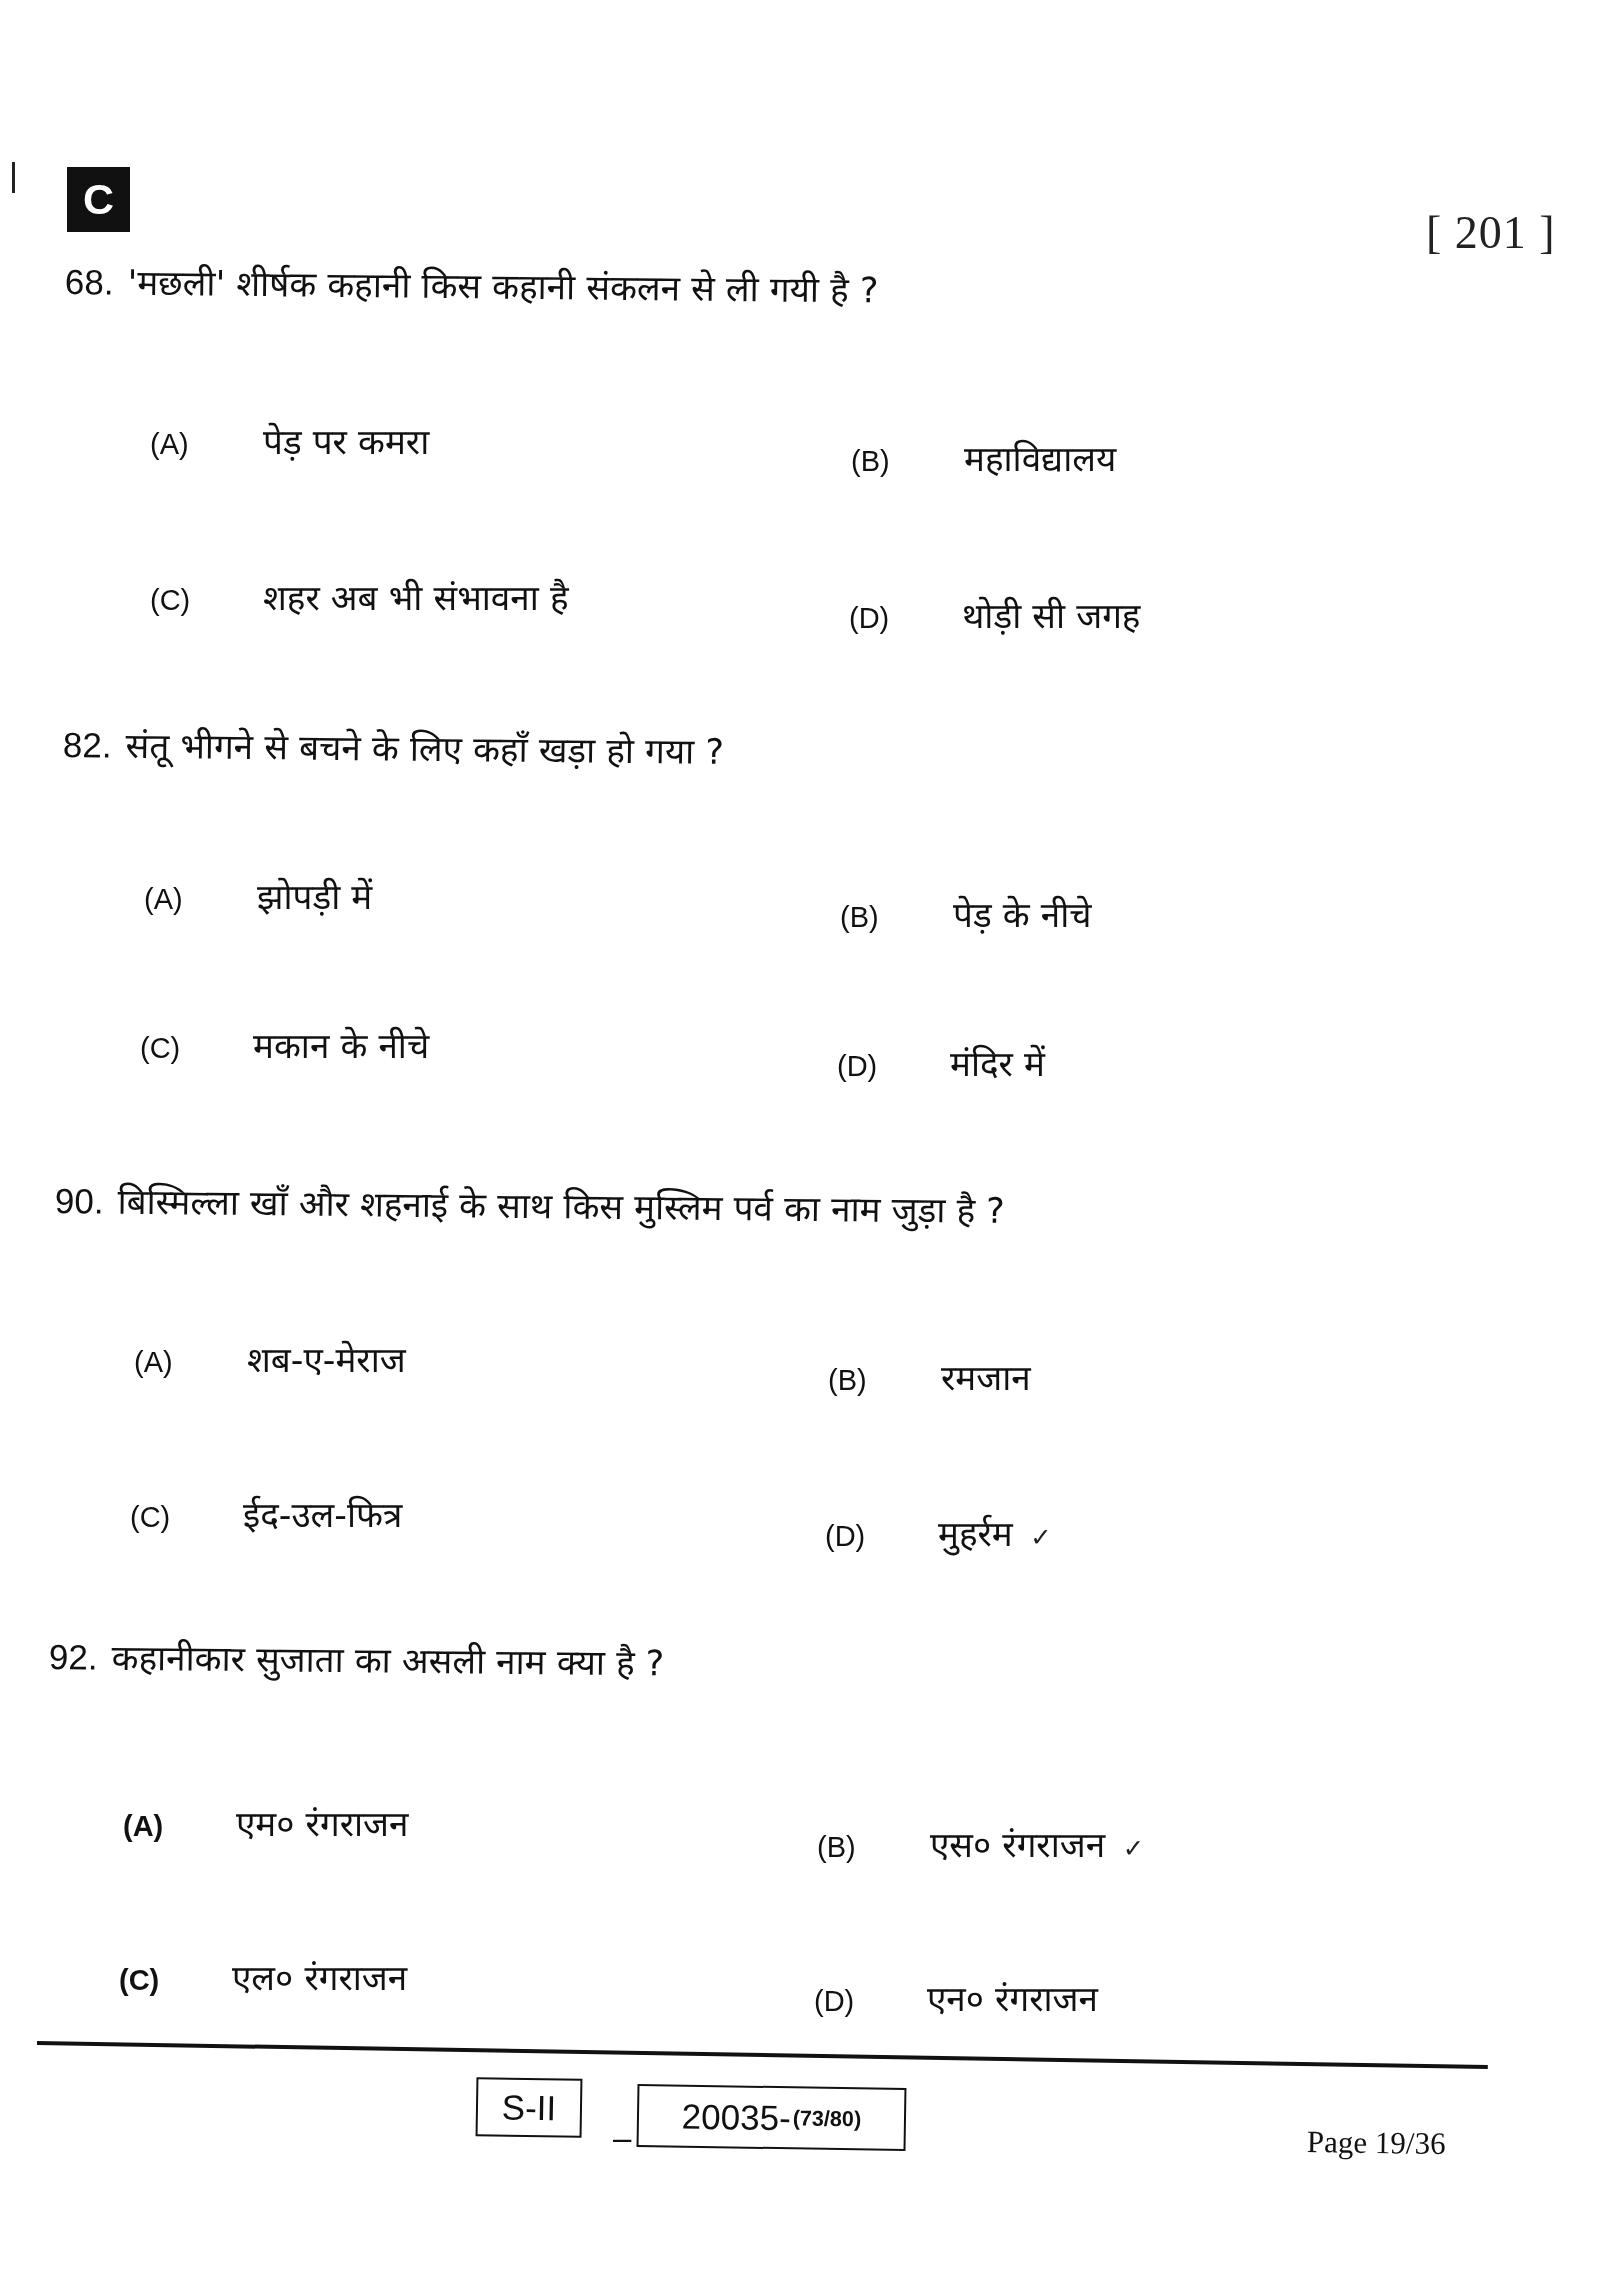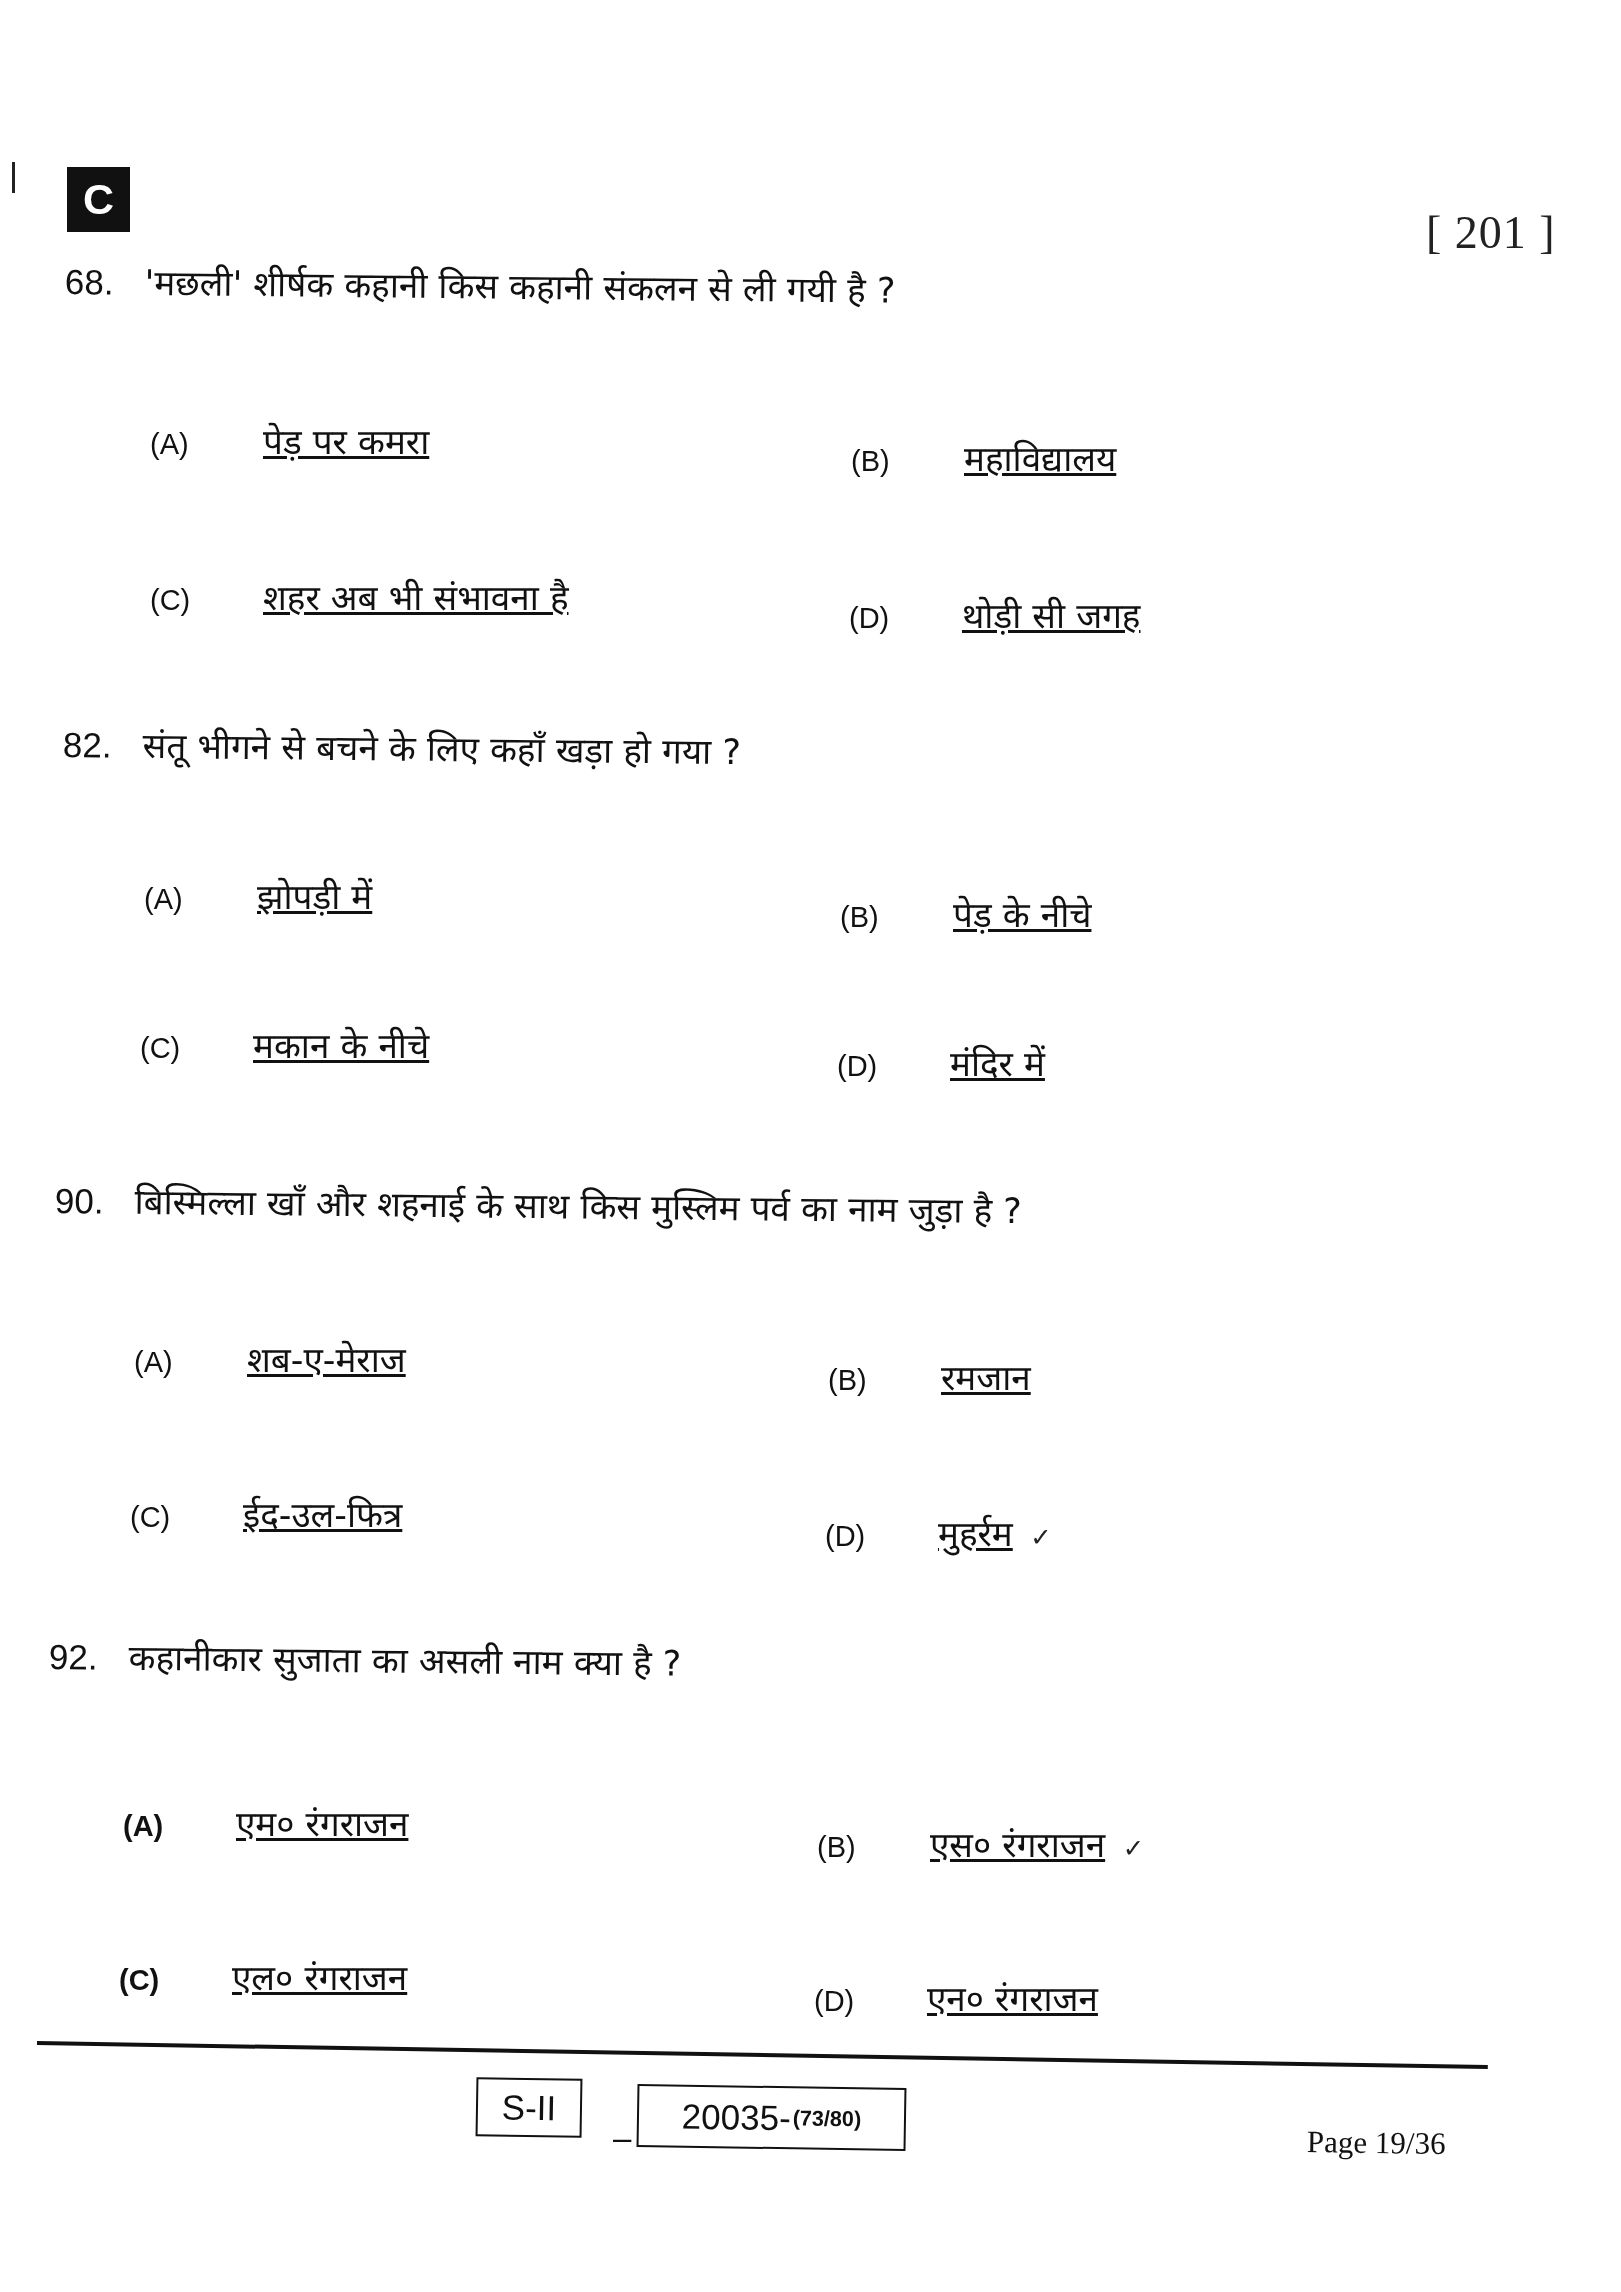--- a/index.html
+++ b/index.html
@@ -12,24 +12,24 @@
     position: absolute; left: 67px; top: 167px; width: 63px; height: 65px;
     background: #111; color: #fff; font-family: "Liberation Sans", sans-serif;
     font-weight: bold; font-size: 43px; display: flex; align-items: center; justify-content: center;
   }
   .subject-code {
     position: absolute; left: 1426px; top: 206px; font-family: "Liberation Serif", serif;
     font-size: 46px; color: #222; letter-spacing: 1px;
   }
   .question { position: absolute; left: 0; width: 1621px; }
   .q-line { position: absolute; font-size: 35px; white-space: nowrap; transform: rotate(0.6deg); transform-origin: left center; }
-  .q-num { font-family: "Liberation Sans", sans-serif; margin-right: 31px; }
+  .q-num { font-family: "Liberation Sans", sans-serif; margin-right: 14px; }
   .option { position: absolute; display: flex; align-items: baseline; white-space: nowrap; font-size: 35px; }
   .opt-label { font-family: "Liberation Sans", sans-serif; font-size: 29px; width: 113px; display: inline-block; }
-  .opt-text { font-size: 35px; text-decoration: underline; }
+  .opt-text { font-size: 35px; }
   .opt-label.bold { font-weight: bold; }
   .tick { font-size: 25.5px; margin-left: 17.6px; color: #222; }
   .footer-line {
     position: absolute; left: 37px; top: 2041px; width: 1451px; height: 3.9px; background: #111;
     transform: rotate(0.95deg); transform-origin: left center;
   }
   .footer-box {
     position: absolute; border: 2.9px solid #111; font-family: "Liberation Sans", sans-serif;
     font-size: 35px; display: flex; align-items: center; justify-content: center; background: #fff;
     transform: rotate(0.9deg);

